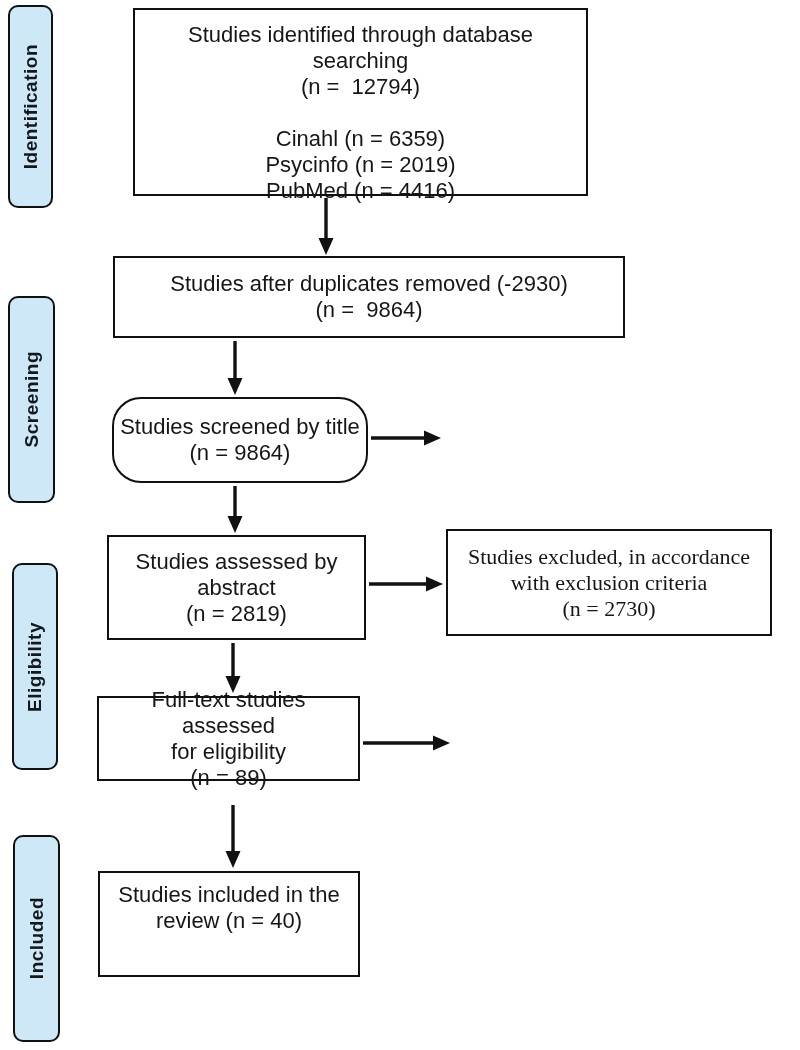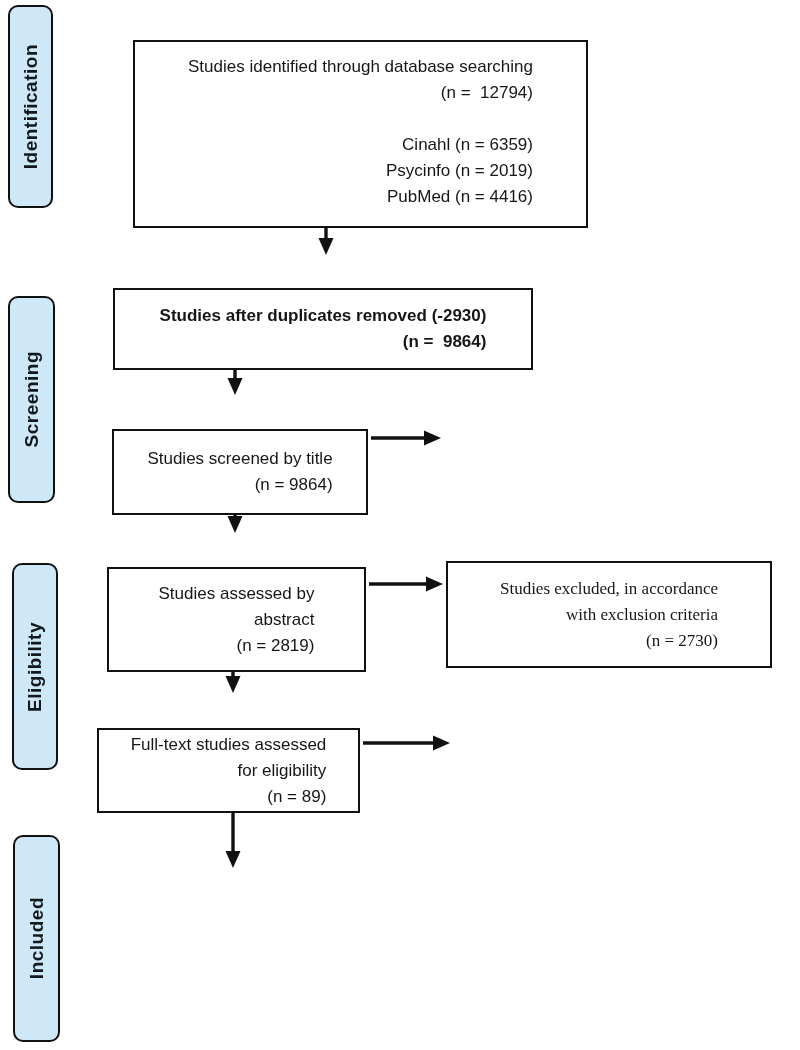--- a/index.html
+++ b/index.html
@@ -34,29 +34,28 @@
   #stage-eligibility{left:12px;top:563px;width:46px;height:207px;}
   #stage-included{left:13px;top:835px;width:47px;height:207px;}
 
   
   .fbox{
     position:absolute;
     background:var(--box-fill,#ffffff);
     border:2.5px solid var(--line-color,#111111);
     box-sizing:border-box;
     display:flex;align-items:center;justify-content:center;
-    text-align:right;
-    font-size:17px;line-height:26px;
+    text-align:center;
+    font-size:22px;line-height:26px;
     white-space:pre-wrap;
     padding:0 6px;
-    margin-top:32px;
   }
   #box-identified{left:133px;top:8px;width:455px;height:188px;align-items:flex-start;padding-top:12px;}
-  #box-dedup{left:113px;top:256px;width:420px;height:82px;font-weight:bold;}
-  #box-screened{left:112px;top:397px;width:256px;height:86px;}
+  #box-dedup{left:113px;top:256px;width:512px;height:82px;}
+  #box-screened{left:112px;top:397px;width:256px;height:86px;border-radius:29px;}
   #box-excluded-title{left:450px;top:397px;width:252px;height:86px;}
   #box-abstract{left:107px;top:535px;width:259px;height:105px;}
   #box-excluded-abstract{left:446px;top:529px;width:326px;height:107px;font-family:Liberation Serif, serif;}
   #box-fulltext{left:97px;top:696px;width:263px;height:85px;}
   #box-excluded-fulltext{left:453px;top:704px;width:342px;height:102px;}
   #box-included{left:98px;top:871px;width:262px;height:106px;padding-bottom:32px;}
 
   .arrows{position:absolute;left:0;top:0;width:800px;height:1050px;}
 </style>
 </head>
@@ -134,14 +133,16 @@
 (n = 9864)</div>
   <div class="fbox" id="box-abstract">Studies assessed by
 abstract
 (n = 2819)</div>
   <div class="fbox" id="box-excluded-abstract">Studies excluded, in accordance
 with exclusion criteria
 (n = 2730)</div>
   <div class="fbox" id="box-fulltext">Full-text studies assessed
 for eligibility
 (n = 89)</div>
+  <div class="fbox" id="box-included">Studies included in the
+review (n = 40)</div>
 
 </div>
 
 </body></html>

